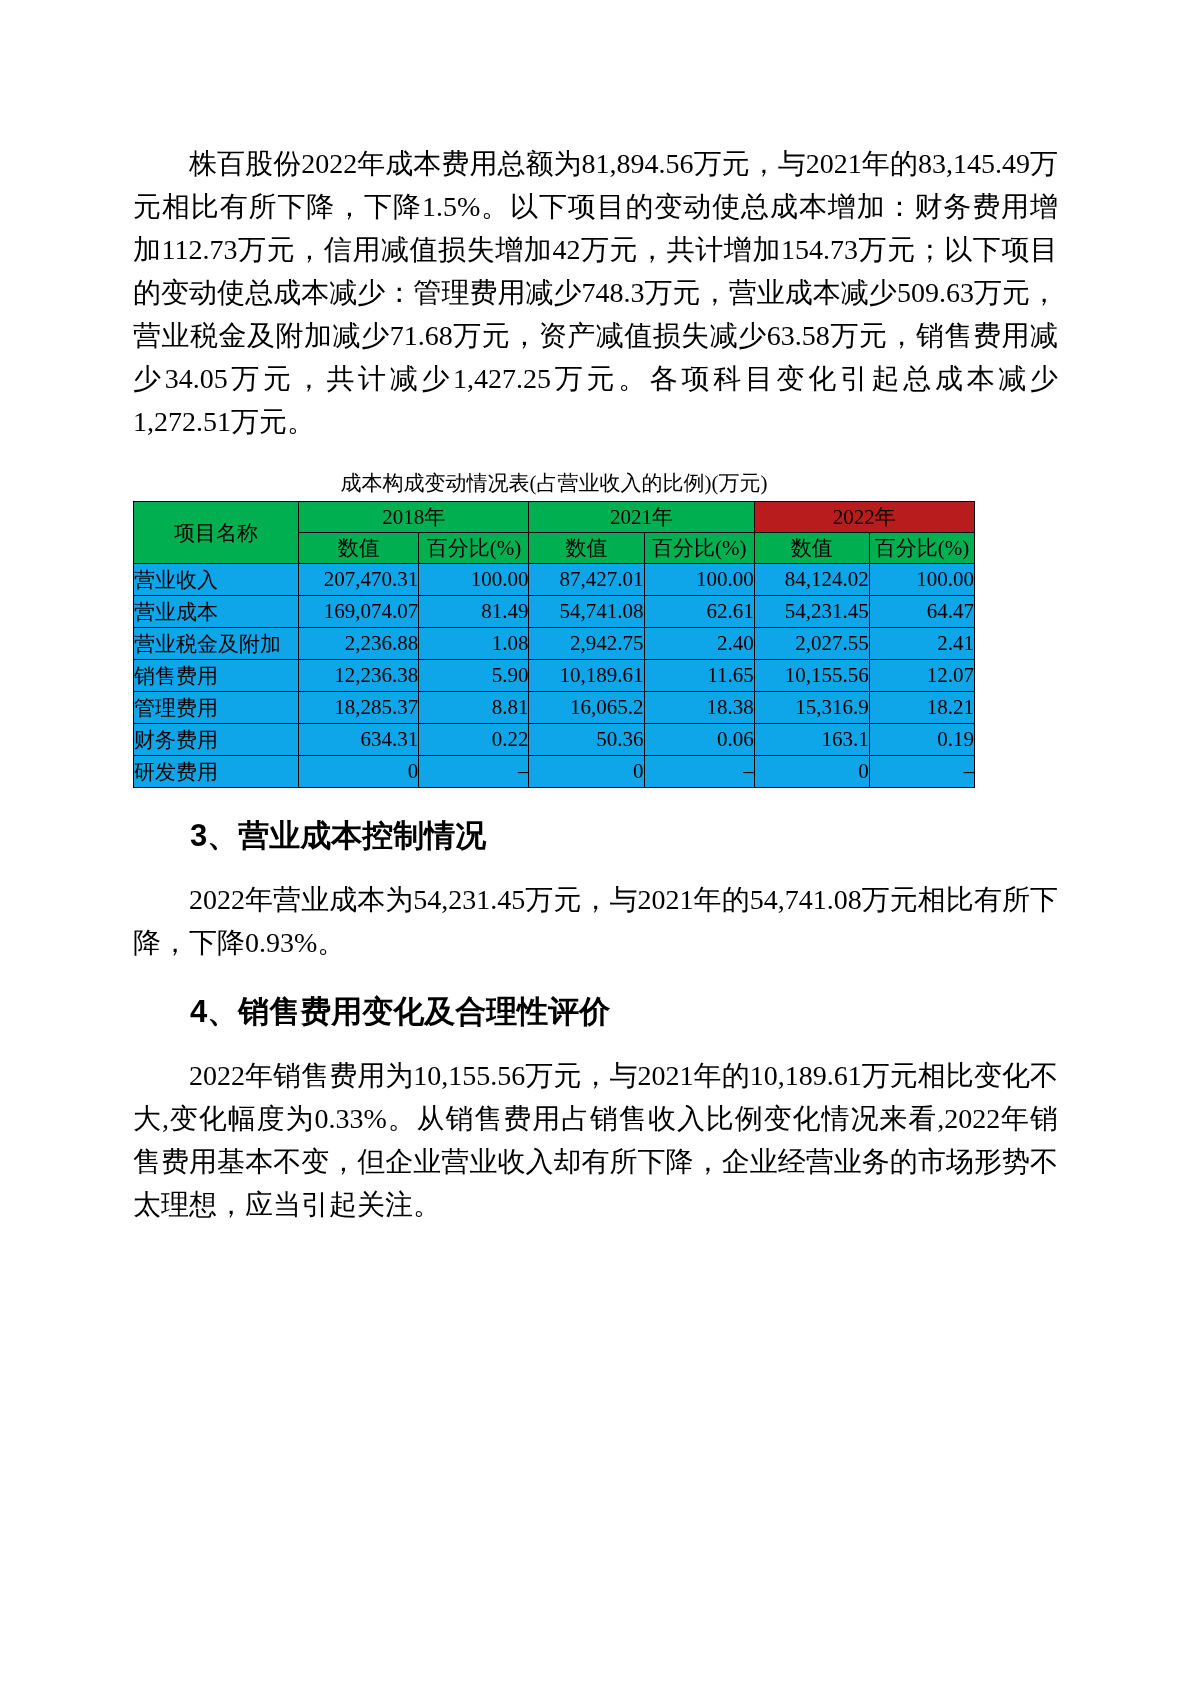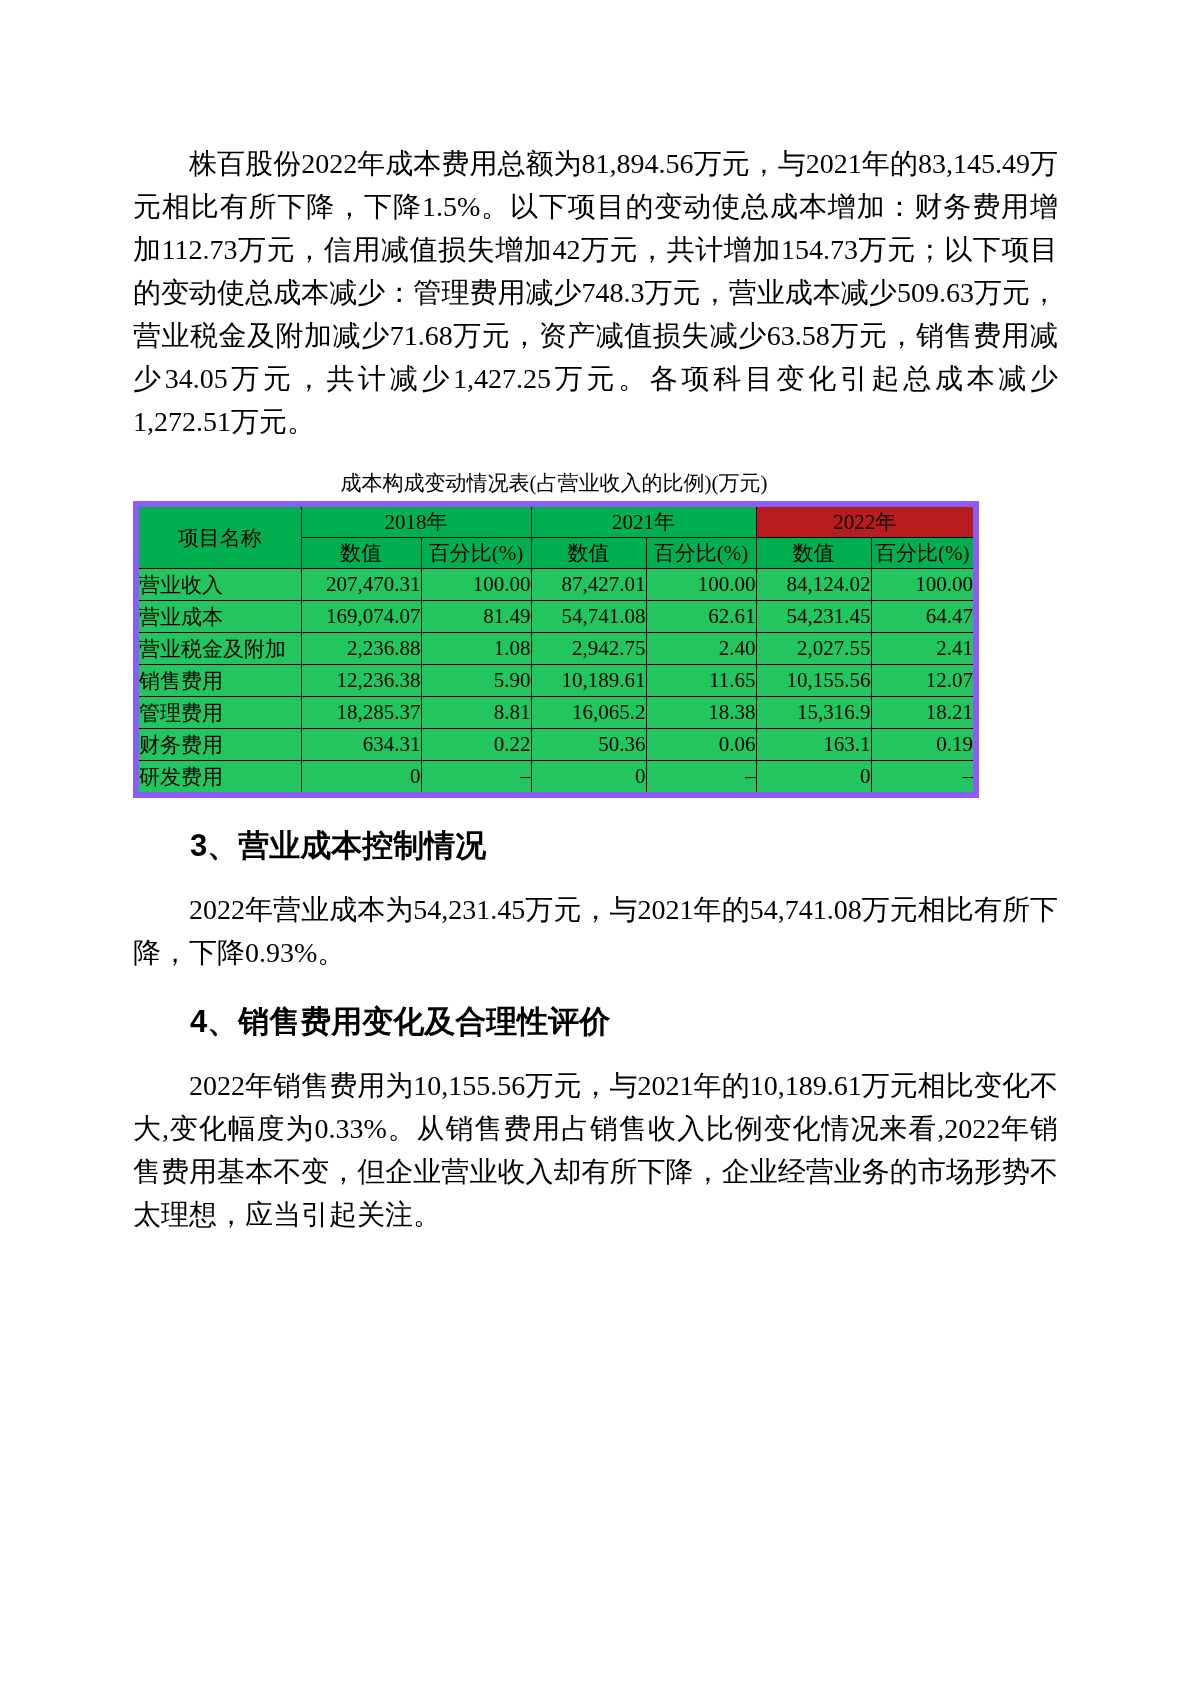--- a/index.html
+++ b/index.html
@@ -30,36 +30,36 @@
     text-align: center;
     font-size: 21px;
     line-height: 26px;
   }
 
   table.cost-table {
     margin-top: 5px;
     width: 842px;
     border-collapse: collapse;
     table-layout: fixed;
-    border: 6px solid #8b5cf6;
+    border: 1px solid #8b5cf6;
     font-size: 21px;
   }
   table.cost-table th, table.cost-table td {
     border: 1px solid #000;
     padding: 0;
     font-weight: normal;
     overflow: hidden;
     white-space: nowrap;
   }
   table.cost-table thead th {
     background: #00B050;
     text-align: center;
     height: 30px;
   }
-  table.cost-table td { height: 31px; background: #22c55e; margin-top: 38px; }
+  table.cost-table td { height: 31px; background: #0ea5e9; margin-top: 38px; }
   td.cell-name { text-align: left; padding-left: 10px; }
   td.cell-num  { text-align: right; padding-right: 8px; }
 
   .col-name { width: 165px; }
   .col-v1 { width: 120px; }
   .col-p1 { width: 110px; }
   .col-v2 { width: 115px; }
   .col-p2 { width: 110px; }
   .col-v3 { width: 115px; }
   .col-p3 { width: 105px; }

